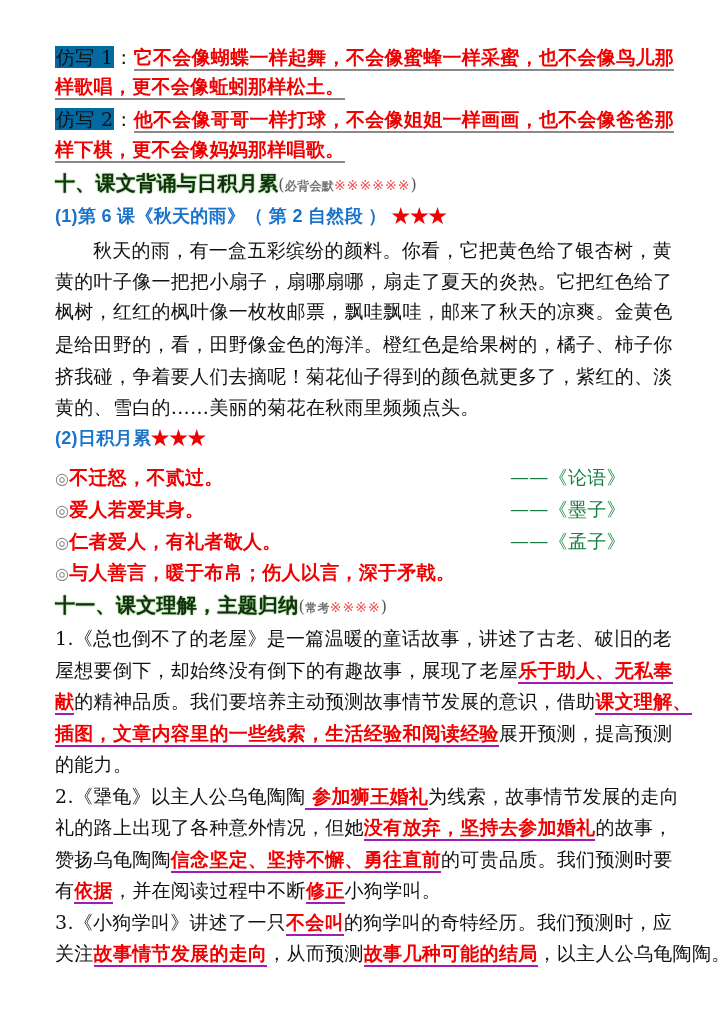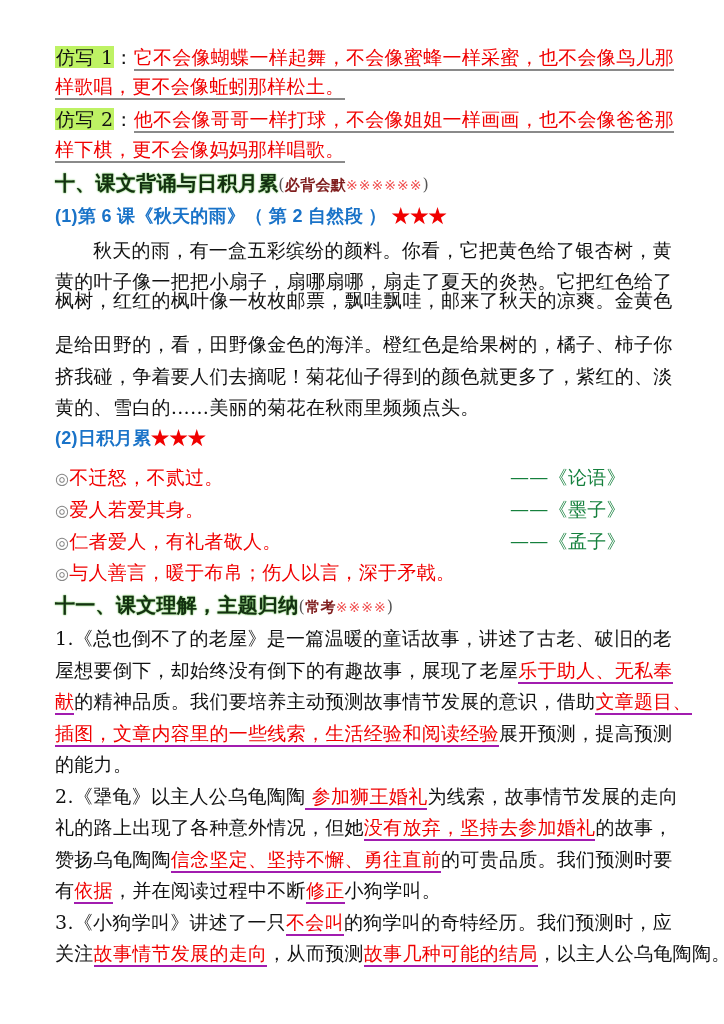--- a/index.html
+++ b/index.html
@@ -1,27 +1,27 @@
 <!DOCTYPE html>
 <html><head>
 <meta charset="utf-8">
 <style>
   html, body { margin: 0; padding: 0; background: #ffffff; }
   body { width: 724px; height: 1024px; position: relative; overflow: hidden;
          font-family: "DejaVu Serif", "Liberation Serif", serif; color: #111; }
   .page { position: absolute; left: 55px; top: 40px; width: 615px; }
   .line { position: absolute; left: 0; height: 31px; line-height: 31px; font-size: 19px; white-space: nowrap; letter-spacing: 0.3px; }
-  .red { color: #f00000; }
+  .red { color: #f00000; font-weight: bold; }
   .ul-gray { border-bottom: 2px solid #8a8a8a; padding-bottom: 1px; }
   .ul-purple { border-bottom: 2px solid #a21caf; padding-bottom: 1px; }
-  .tag { background: #bef264; padding: 0 1px; }
+  .tag { background: #0369a1; padding: 0 1px; }
   .h-main { font-family: "DejaVu Sans", sans-serif; font-weight: bold; font-size: 20px; color: #143012;
             text-shadow: 0 0 2px #6fbf5a, 0 0 1px #8fd27a; }
   .paren { font-family: "DejaVu Serif", serif; font-size: 16px; color: #555; font-weight: normal; text-shadow: none; }
-  .h-note { font-family: Liberation Serif, serif; font-weight: bold; font-size: 15px; color: #7f1d1d; text-shadow: none; }
+  .h-note { font-family: Liberation Serif, serif; font-weight: bold; font-size: 12px; color: #737373; text-shadow: none; }
   .h-marks { font-size: 14px; color: #f05050; font-weight: normal; text-shadow: none; letter-spacing: 1px; }
   .h-sub { font-family: Liberation Sans, sans-serif; font-weight: bold; font-size: 18px; color: #1a73c8; }
   .stars { color: #f00000; font-size: 18px; }
   .indent { text-indent: 38px; }
   .src { position: absolute; left: 455px; color: #15803d; }
   .bullet { color: #888; font-size: 16px; }
 </style>
 </head>
 <body>
 
@@ -44,21 +44,21 @@
   <div class="line h-main" style="top:128px">
     <span>十、课文背诵与日积月累</span><span class="paren">(</span><span class="h-note">必背会默</span><span class="h-marks">※※※※※※</span><span class="paren">)</span>
   </div>
 
   <div class="line h-sub" style="top:161px">
     <span>(1)第 6 课《秋天的雨》（ 第 2 自然段 ）</span> <span class="stars">★★★</span>
   </div>
 
   <div class="line indent" style="top:195px">秋天的雨，有一盒五彩缤纷的颜料。你看，它把黄色给了银杏树，黄</div>
   <div class="line" style="top:226px">黄的叶子像一把把小扇子，扇哪扇哪，扇走了夏天的炎热。它把红色给了</div>
-  <div class="line" style="top:245px">枫树，红红的枫叶像一枚枚邮票，飘哇飘哇，邮来了秋天的凉爽。金黄色</div>
+  <div class="line" style="top:256px">枫树，红红的枫叶像一枚枚邮票，飘哇飘哇，邮来了秋天的凉爽。金黄色</div>
   <div class="line" style="top:289px">是给田野的，看，田野像金色的海洋。橙红色是给果树的，橘子、柿子你</div>
   <div class="line" style="top:321px">挤我碰，争着要人们去摘呢！菊花仙子得到的颜色就更多了，紫红的、淡</div>
   <div class="line" style="top:352px">黄的、雪白的……美丽的菊花在秋雨里频频点头。</div>
 
   <div class="line h-sub" style="top:383px">
     <span>(2)日积月累</span><span class="stars">★★★</span>
   </div>
 
   <div class="line" style="top:422px;width:615px">
     <span class="bullet">◎</span><span class="red">不迁怒，不贰过。</span>
@@ -78,21 +78,21 @@
 
   <div class="line h-main" style="top:550px">
     <span>十一、课文理解，主题归纳</span><span class="paren">(</span><span class="h-note">常考</span><span class="h-marks">※※※※</span><span class="paren">)</span>
   </div>
 
   <div class="line" style="top:583px">1.《总也倒不了的老屋》是一篇温暖的童话故事，讲述了古老、破旧的老</div>
   <div class="line" style="top:615px">
     <span>屋想要倒下，却始终没有倒下的有趣故事，展现了老屋</span><span class="red ul-purple">乐于助人、无私奉</span>
   </div>
   <div class="line" style="top:646px">
-    <span class="red ul-purple">献</span><span>的精神品质。我们要培养主动预测故事情节发展的意识，借助</span><span class="red ul-purple">文章题目、</span>
+    <span class="red ul-purple">献</span><span>的精神品质。我们要培养主动预测故事情节发展的意识，借助</span><span class="red ul-purple">课文理解、</span>
   </div>
   <div class="line" style="top:678px">
     <span class="red ul-purple">插图，文章内容里的一些线索，生活经验和阅读经验</span><span>展开预测，提高预测</span>
   </div>
   <div class="line" style="top:709px">的能力。</div>
 
   <div class="line" style="top:741px">
     <span>2.《犟龟》以主人公乌龟陶陶</span><span class="red ul-purple"> 参加狮王婚礼</span><span>为线索，故事情节发展的走向</span>
   </div>
   <div class="line" style="top:772px">

